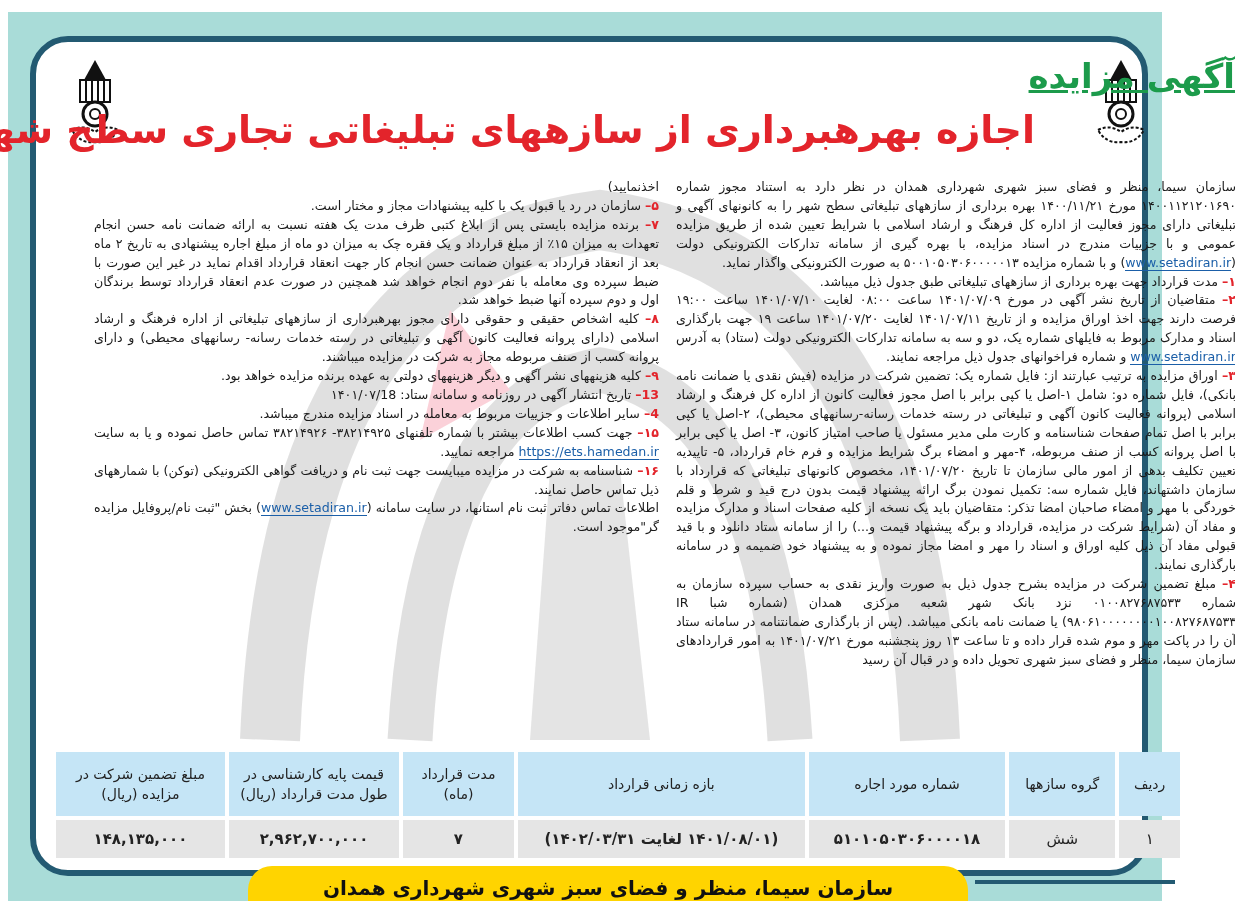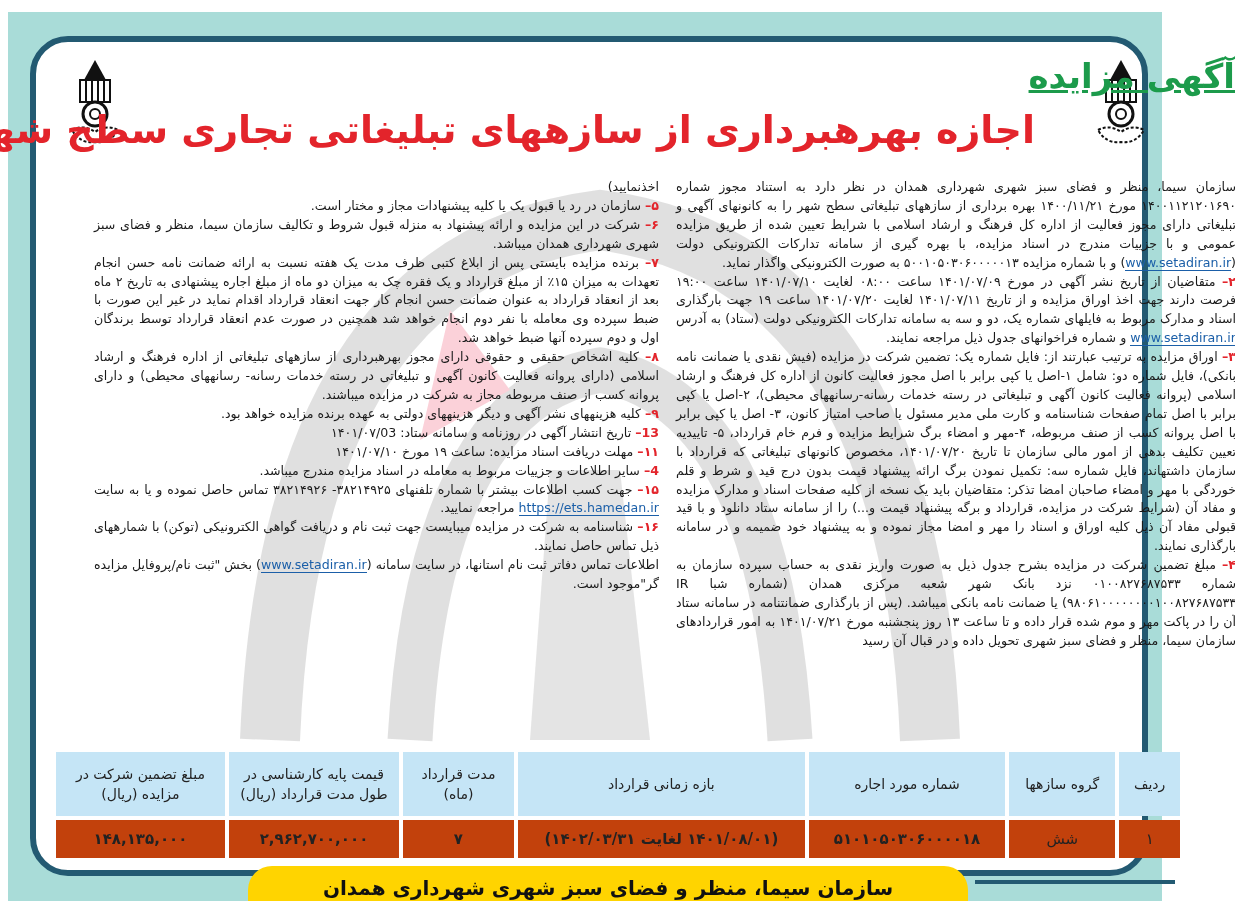--- a/index.html
+++ b/index.html
@@ -13,21 +13,21 @@
   .title-sub{position:absolute;left:200px;right:200px;top:108px;text-align:center;color:#e3242b;font-weight:bold;font-size:38px;direction:rtl;white-space:nowrap;font-family:"DejaVu Sans",sans-serif;}
   .col{position:absolute;top:178px;direction:rtl;text-align:justify;font-size:12.6px;line-height:18.9px;color:#1a1a1a;}
   .col.right{left:628px;width:560px;margin-left:48px;}
   .col.left{left:54px;width:565px;margin-left:40px;}
   .col p{margin:0;}
   .num{color:#e3242b;font-weight:bold;}
   .link{color:#1b5fa8;border-bottom:1px solid #1b5fa8;}
   .watermark{position:absolute;left:150px;top:140px;width:900px;height:620px;opacity:0.22;pointer-events:none;}
   table.auction{position:absolute;left:52px;top:748px;width:1132px;border-collapse:separate;border-spacing:4px;direction:rtl;font-size:14px;}
   table.auction th{background:#c5e5f6;font-weight:normal;color:#222;height:60px;padding:2px 8px;text-align:center;vertical-align:middle;line-height:20px;}
-  table.auction td{background:#c2410c;height:36px;text-align:center;font-weight:bold;color:#222;font-size:15px;}
+  table.auction td{background:#e5e5e5;height:36px;text-align:center;font-weight:bold;color:#222;font-size:15px;}
   table.auction td.plain{font-weight:normal;}
   .footer-bar{position:absolute;left:248px;top:866px;width:720px;height:40px;background:#ffd400;border-radius:24px 24px 0 0;text-align:center;direction:rtl;font-weight:bold;font-size:20px;line-height:44px;color:#111;}
   .footer-line{position:absolute;left:975px;top:880px;width:200px;height:4px;background:#235a72;}
 </style>
 </head>
 <body>
 
 <div class="frame-outer"></div>
 <div class="frame-inner"></div>
 
@@ -59,34 +59,33 @@
   <circle cx="31" cy="56" r="12" fill="none" stroke="#111" stroke-width="3"></circle>
   <circle cx="31" cy="56" r="5" fill="none" stroke="#111" stroke-width="2"></circle>
   <path d="M8 72 Q 20 66 31 74 Q 42 66 54 72 Q 46 86 31 84 Q 16 86 8 72Z" fill="none" stroke="#111" stroke-width="2" stroke-dasharray="3 2"></path>
 </svg>
 
 <div class="title-main">آگهی مزایده</div>
 <div class="title-sub">اجازه بهرهبرداری از سازههای تبلیغاتی تجاری سطح شهر</div>
 
 <div class="col right">
   <p><span>سازمان سیما، منظر و فضای سبز شهری شهرداری همدان در نظر دارد به استناد مجوز شماره ۱۴۰۰۱۱۲۱۲۰۱۶۹۰ مورخ ۱۴۰۰/۱۱/۲۱ بهره برداری از سازههای تبلیغاتی سطح شهر را به کانونهای آگهی و تبلیغاتی دارای مجوز فعالیت از اداره کل فرهنگ و ارشاد اسلامی با شرایط تعیین شده از طریق مزایده عمومی و با جزییات مندرج در اسناد مزایده، با بهره گیری از سامانه تدارکات الکترونیکی دولت (</span><span class="link">www.setadiran.ir</span><span>) و با شماره مزایده ۵۰۰۱۰۵۰۳۰۶۰۰۰۰۰۱۳ به صورت الکترونیکی واگذار نماید.</span></p>
+  <p><span class="num">۱–</span><span> مدت قرارداد جهت بهره برداری از سازههای تبلیغاتی طبق جدول ذیل میباشد.</span></p>
   <p><span class="num">۲–</span><span> متقاضیان از تاریخ نشر آگهی در مورخ ۱۴۰۱/۰۷/۰۹ ساعت ۰۸:۰۰ لغایت ۱۴۰۱/۰۷/۱۰ ساعت ۱۹:۰۰ فرصت دارند جهت اخذ اوراق مزایده و از تاریخ ۱۴۰۱/۰۷/۱۱ لغایت ۱۴۰۱/۰۷/۲۰ ساعت ۱۹ جهت بارگذاری اسناد و مدارک مربوط به فایلهای شماره یک، دو و سه به سامانه تدارکات الکترونیکی دولت (ستاد) به آدرس </span><span class="link">www.setadiran.ir</span><span> و شماره فراخوانهای جدول ذیل مراجعه نمایند.</span></p>
   <p><span class="num">۳–</span><span> اوراق مزایده به ترتیب عبارتند از: فایل شماره یک: تضمین شرکت در مزایده (فیش نقدی یا ضمانت نامه بانکی)، فایل شماره دو: شامل ۱-اصل یا کپی برابر با اصل مجوز فعالیت کانون از اداره کل فرهنگ و ارشاد اسلامی (پروانه فعالیت کانون آگهی و تبلیغاتی در رسته خدمات رسانه-رسانههای محیطی)، ۲-اصل یا کپی برابر با اصل تمام صفحات شناسنامه و کارت ملی مدیر مسئول یا صاحب امتیاز کانون، ۳- اصل یا کپی برابر با اصل پروانه کسب از صنف مربوطه، ۴-مهر و امضاء برگ شرایط مزایده و فرم خام قرارداد، ۵- تاییدیه تعیین تکلیف بدهی از امور مالی سازمان تا تاریخ ۱۴۰۱/۰۷/۲۰، مخصوص کانونهای تبلیغاتی که قرارداد با سازمان داشتهاند، فایل شماره سه: تکمیل نمودن برگ ارائه پیشنهاد قیمت بدون درج قید و شرط و قلم خوردگی با مهر و امضاء صاحبان امضا تذکر: متقاضیان باید یک نسخه از کلیه صفحات اسناد و مدارک مزایده و مفاد آن (شرایط شرکت در مزایده، قرارداد و برگه پیشنهاد قیمت و...) را از سامانه ستاد دانلود و با قید قبولی مفاد آن ذیل کلیه اوراق و اسناد را مهر و امضا مجاز نموده و به پیشنهاد خود ضمیمه و در سامانه بارگذاری نمایند.</span></p>
   <p><span class="num">۴–</span><span> مبلغ تضمین شرکت در مزایده بشرح جدول ذیل به صورت واریز نقدی به حساب سپرده سازمان به شماره ۰۱۰۰۸۲۷۶۸۷۵۳۳ نزد بانک شهر شعبه مرکزی همدان (شماره شبا IR ۹۸۰۶۱۰۰۰۰۰۰۰۰۱۰۰۸۲۷۶۸۷۵۳۳) یا ضمانت نامه بانکی میباشد. (پس از بارگذاری ضمانتنامه در سامانه ستاد آن را در پاکت مهر و موم شده قرار داده و تا ساعت ۱۳ روز پنجشنبه مورخ ۱۴۰۱/۰۷/۲۱ به امور قراردادهای سازمان سیما، منظر و فضای سبز شهری تحویل داده و در قبال آن رسید</span></p>
 </div>
 
 <div class="col left">
   <p>اخذنمایید)</p>
   <p><span class="num">۵–</span><span> سازمان در رد یا قبول یک یا کلیه پیشنهادات مجاز و مختار است.</span></p>
-  <p><span class="num">۶–</span><span> شرکت در این مزایده و ارائه پیشنهاد به منزله قبول شروط و تکالیف سازمان سیما، منظر و فضای سبز شهری شهرداری همدان میباشد.</span></p>
   <p><span class="num">۷–</span><span> برنده مزایده بایستی پس از ابلاغ کتبی ظرف مدت یک هفته نسبت به ارائه ضمانت نامه حسن انجام تعهدات به میزان ۱۵٪ از مبلغ قرارداد و یک فقره چک به میزان دو ماه از مبلغ اجاره پیشنهادی به تاریخ ۲ ماه بعد از انعقاد قرارداد به عنوان ضمانت حسن انجام کار جهت انعقاد قرارداد اقدام نماید در غیر این صورت با ضبط سپرده وی معامله با نفر دوم انجام خواهد شد همچنین در صورت عدم انعقاد قرارداد توسط برندگان اول و دوم سپرده آنها ضبط خواهد شد.</span></p>
   <p><span class="num">۸–</span><span> کلیه اشخاص حقیقی و حقوقی دارای مجوز بهرهبرداری از سازههای تبلیغاتی از اداره فرهنگ و ارشاد اسلامی (دارای پروانه فعالیت کانون آگهی و تبلیغاتی در رسته خدمات رسانه- رسانههای محیطی) و دارای پروانه کسب از صنف مربوطه مجاز به شرکت در مزایده میباشند.</span></p>
   <p><span class="num">۹–</span><span> کلیه هزینههای نشر آگهی و دیگر هزینههای دولتی به عهده برنده مزایده خواهد بود.</span></p>
-  <p><span class="num">13–</span><span> تاریخ انتشار آگهی در روزنامه و سامانه ستاد: ۱۴۰۱/۰۷/03</span></p>
-  <p><span class="num">۱۱–</span><span> مهلت دریافت اسناد مزایده: ساعت ۱۹ مورخ ۱۴۰۱/۰۷/۱۰</span></p>
+  <p><span class="num">13–</span><span> تاریخ انتشار آگهی در روزنامه و سامانه ستاد: ۱۴۰۱/۰۷/18</span></p>
   <p><span class="num">4–</span><span> سایر اطلاعات و جزییات مربوط به معامله در اسناد مزایده مندرج میباشد.</span></p>
   <p><span class="num">۱۵–</span><span> جهت کسب اطلاعات بیشتر با شماره تلفنهای ۳۸۲۱۴۹۲۵- ۳۸۲۱۴۹۲۶ تماس حاصل نموده و یا به سایت </span><span class="link">https://ets.hamedan.ir</span><span> مراجعه نمایید.</span></p>
   <p><span class="num">۱۶–</span><span> شناسنامه به شرکت در مزایده میبایست جهت ثبت نام و دریافت گواهی الکترونیکی (توکن) با شمارههای ذیل تماس حاصل نمایند.</span></p>
   <p><span>اطلاعات تماس دفاتر ثبت نام استانها، در سایت سامانه (</span><span class="link">www.setadiran.ir</span><span>) بخش "ثبت نام/پروفایل مزایده گر"موجود است.</span></p>
 </div>
 
 <table class="auction">
   <thead>
     <tr>
       <th style="width:46px">ردیف</th>

